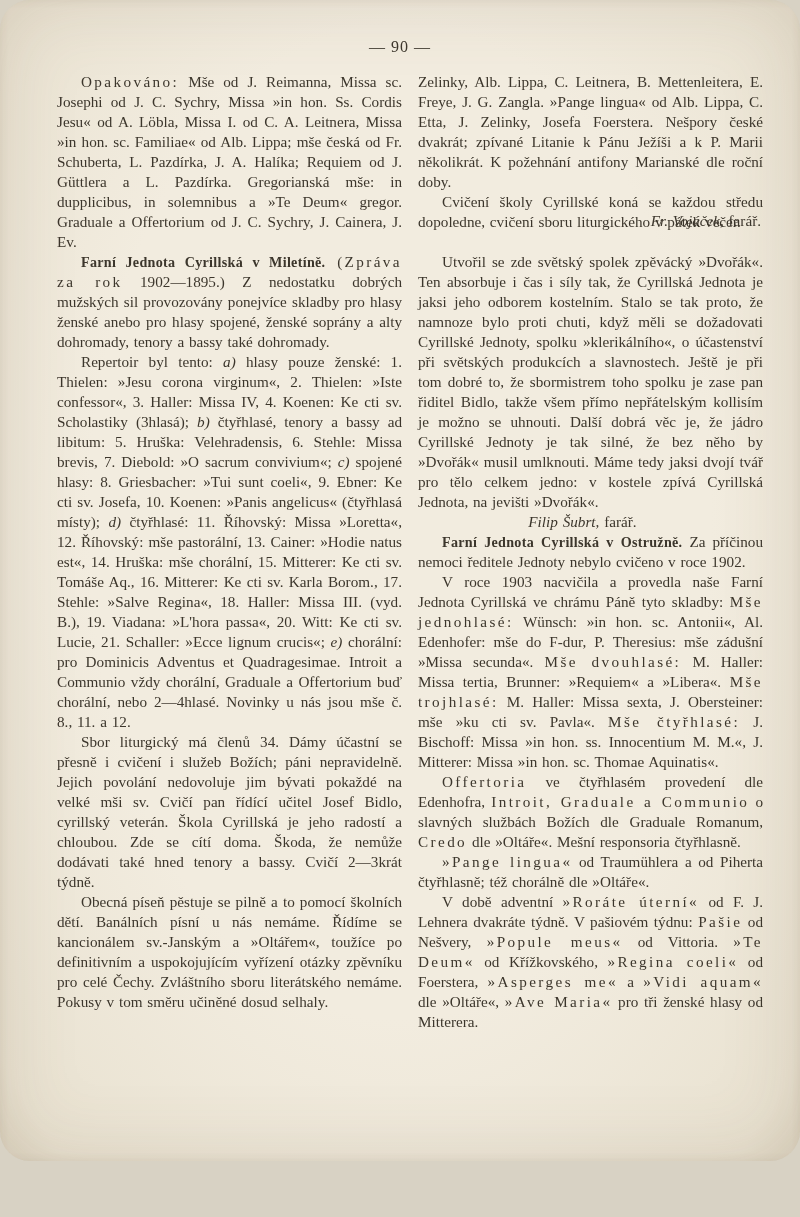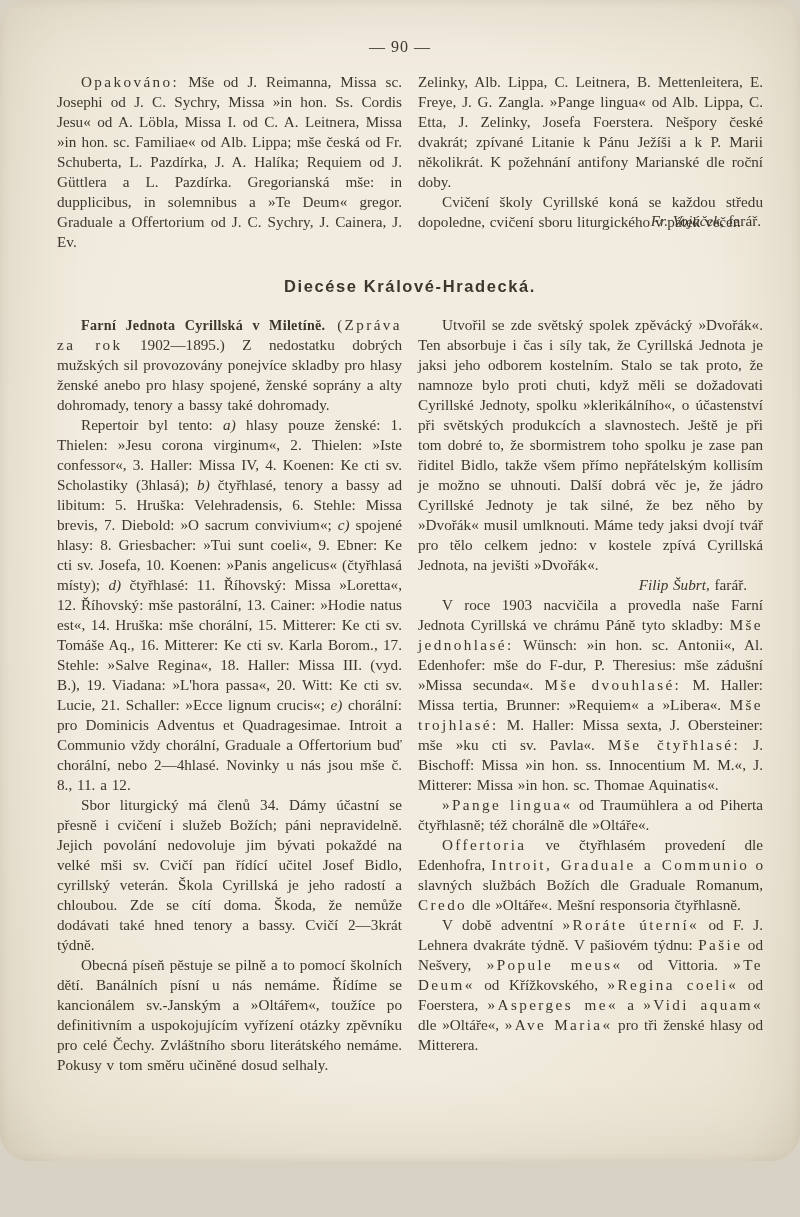--- a/index.html
+++ b/index.html
@@ -37,21 +37,21 @@
   }
   .col{min-width:0;}
   .para{
     margin:0;
     text-align:justify;
     font-size:15.2px;
     line-height:20px;
     word-spacing:1px;
   }
   .para.ind{text-indent:24px;}
-  .para.right{text-align:right;padding-right:16px;}
+  .para.right{text-align:center;padding-right:16px;}
   .para.pullup{margin-top:-21px;text-align:right;padding-right:2px;}
   .run.n{}
   .run.b{
     font-family:Liberation Serif, serif;
     font-weight:bold;font-size:14.1px;letter-spacing:.3px;
   }
   .run.i{font-style:italic;}
   .run.sp{letter-spacing:2.4px;}
   .section-heading{
     margin:25px 0 19px 0;
@@ -74,33 +74,33 @@
       <div class="col">
           <p class="para ind"><span class="run sp">Opakováno:</span><span class="run n"> Mše od J. Reimanna, Missa sc. Josephi od J. C. Sychry, Missa »in hon. Ss. Cordis Jesu« od A. Löbla, Missa I. od C. A. Leitnera, Missa »in hon. sc. Familiae« od Alb. Lippa; mše česká od Fr. Schuberta, L. Pazdírka, J. A. Halíka; Requiem od J. Güttlera a L. Pazdírka. Gregorianská mše: in dupplicibus, in solemnibus a »Te Deum« gregor. Graduale a Offertorium od J. C. Sychry, J. Cainera, J. Ev.</span></p>
         </div>
       <div class="col">
           <p class="para"><span class="run n">Zelinky, Alb. Lippa, C. Leitnera, B. Mettenleitera, E. Freye, J. G. Zangla. »Pange lingua« od Alb. Lippa, C. Etta, J. Zelinky, Josefa Foerstera. Nešpory české dvakrát; zpívané Litanie k Pánu Ježíši a k P. Marii několikrát. K požehnání antifony Marianské dle roční doby.</span></p>
           <p class="para ind"><span class="run n">Cvičení školy Cyrillské koná se každou středu dopoledne, cvičení sboru liturgického v pátek večer.</span></p>
           <p class="para pullup"><span class="run i">Fr. Vojáček,</span><span class="run n"> farář.</span></p>
         </div>
     </div>
 
-    <h2 class="section-heading">Diecése Králové-Hradecká.</h2>
 
     <div class="twocol">
       <div class="col">
           <p class="para ind"><span class="run b">Farní Jednota Cyrillská v Miletíně.</span><span class="run sp"> (Zpráva za rok</span><span class="run n"> 1902—1895.) Z nedostatku dobrých mužských sil provozovány ponejvíce skladby pro hlasy ženské anebo pro hlasy spojené, ženské soprány a alty dohromady, tenory a bassy také dohromady.</span></p>
           <p class="para ind"><span class="run n">Repertoir byl tento: </span><span class="run i">a)</span><span class="run n"> hlasy pouze ženské: 1. Thielen: »Jesu corona virginum«, 2. Thielen: »Iste confessor«, 3. Haller: Missa IV, 4. Koenen: Ke cti sv. Scholastiky (3hlasá); </span><span class="run i">b)</span><span class="run n"> čtyřhlasé, tenory a bassy ad libitum: 5. Hruška: Velehradensis, 6. Stehle: Missa brevis, 7. Diebold: »O sacrum convivium«; </span><span class="run i">c)</span><span class="run n"> spojené hlasy: 8. Griesbacher: »Tui sunt coeli«, 9. Ebner: Ke cti sv. Josefa, 10. Koenen: »Panis angelicus« (čtyřhlasá místy); </span><span class="run i">d)</span><span class="run n"> čtyřhlasé: 11. Říhovský: Missa »Loretta«, 12. Říhovský: mše pastorální, 13. Cainer: »Hodie natus est«, 14. Hruška: mše chorální, 15. Mitterer: Ke cti sv. Tomáše Aq., 16. Mitterer: Ke cti sv. Karla Borom., 17. Stehle: »Salve Regina«, 18. Haller: Missa III. (vyd. B.), 19. Viadana: »L'hora passa«, 20. Witt: Ke cti sv. Lucie, 21. Schaller: »Ecce lignum crucis«; </span><span class="run i">e)</span><span class="run n"> chorální: pro Dominicis Adventus et Quadragesimae. Introit a Communio vždy chorální, Graduale a Offertorium buď chorální, nebo 2—4hlasé. Novinky u nás jsou mše č. 8., 11. a 12.</span></p>
           <p class="para ind"><span class="run n">Sbor liturgický má členů 34. Dámy účastní se přesně i cvičení i služeb Božích; páni nepravidelně. Jejich povolání nedovoluje jim bývati pokaždé na velké mši sv. Cvičí pan řídící učitel Josef Bidlo, cyrillský veterán. Škola Cyrillská je jeho radostí a chloubou. Zde se cítí doma. Škoda, že nemůže dodávati také hned tenory a bassy. Cvičí 2—3krát týdně.</span></p>
           <p class="para ind"><span class="run n">Obecná píseň pěstuje se pilně a to pomocí školních dětí. Banálních písní u nás nemáme. Řídíme se kancionálem sv.-Janským a »Oltářem«, toužíce po definitivním a uspokojujícím vyřízení otázky zpěvníku pro celé Čechy. Zvláštního sboru literátského nemáme. Pokusy v tom směru učiněné dosud selhaly.</span></p>
         </div>
       <div class="col">
           <p class="para ind"><span class="run n">Utvořil se zde světský spolek zpěvácký »Dvořák«. Ten absorbuje i čas i síly tak, že Cyrillská Jednota je jaksi jeho odborem kostelním. Stalo se tak proto, že namnoze bylo proti chuti, když měli se dožadovati Cyrillské Jednoty, spolku »klerikálního«, o účastenství při světských produkcích a slavnostech. Ještě je při tom dobré to, že sbormistrem toho spolku je zase pan řiditel Bidlo, takže všem přímo nepřátelským kollisím je možno se uhnouti. Další dobrá věc je, že jádro Cyrillské Jednoty je tak silné, že bez něho by »Dvořák« musil umlknouti. Máme tedy jaksi dvojí tvář pro tělo celkem jedno: v kostele zpívá Cyrillská Jednota, na jevišti »Dvořák«.</span></p>
           <p class="para right"><span class="run i">Filip Šubrt,</span><span class="run n"> farář.</span></p>
+          <p class="para ind"><span class="run b">Farní Jednota Cyrillská v Ostružně.</span><span class="run n"> Za příčinou nemoci ředitele Jednoty nebylo cvičeno v roce 1902.</span></p>
           <p class="para ind"><span class="run n">V roce 1903 nacvičila a provedla naše Farní Jednota Cyrillská ve chrámu Páně tyto skladby: </span><span class="run sp">Mše jednohlasé:</span><span class="run n"> Wünsch: »in hon. sc. Antonii«, Al. Edenhofer: mše do F-dur, P. Theresius: mše zádušní »Missa secunda«. </span><span class="run sp">Mše dvouhlasé:</span><span class="run n"> M. Haller: Missa tertia, Brunner: »Requiem« a »Libera«. </span><span class="run sp">Mše trojhlasé:</span><span class="run n"> M. Haller: Missa sexta, J. Obersteiner: mše »ku cti sv. Pavla«. </span><span class="run sp">Mše čtyřhlasé:</span><span class="run n"> J. Bischoff: Missa »in hon. ss. Innocentium M. M.«, J. Mitterer: Missa »in hon. sc. Thomae Aquinatis«.</span></p>
+          <p class="para ind"><span class="run sp">Offertoria</span><span class="run n"> ve čtyřhlasém provedení dle Edenhofra, </span><span class="run sp">Introit, Graduale a Communio</span><span class="run n"> o slavných službách Božích dle Graduale Romanum, </span><span class="run sp">Credo</span><span class="run n"> dle »Oltáře«. Mešní responsoria čtyřhlasně.</span></p>
           <p class="para ind"><span class="run sp">»Pange lingua«</span><span class="run n"> od Traumühlera a od Piherta čtyřhlasně; též chorálně dle »Oltáře«.</span></p>
-          <p class="para ind"><span class="run sp">Offertoria</span><span class="run n"> ve čtyřhlasém provedení dle Edenhofra, </span><span class="run sp">Introit, Graduale a Communio</span><span class="run n"> o slavných službách Božích dle Graduale Romanum, </span><span class="run sp">Credo</span><span class="run n"> dle »Oltáře«. Mešní responsoria čtyřhlasně.</span></p>
           <p class="para ind"><span class="run n">V době adventní </span><span class="run sp">»Roráte úterní«</span><span class="run n"> od F. J. Lehnera dvakráte týdně. V pašiovém týdnu: </span><span class="run sp">Pašie</span><span class="run n"> od Nešvery, </span><span class="run sp">»Popule meus«</span><span class="run n"> od Vittoria. </span><span class="run sp">»Te Deum«</span><span class="run n"> od Křížkovského, </span><span class="run sp">»Regina coeli«</span><span class="run n"> od Foerstera, </span><span class="run sp">»Asperges me«</span><span class="run n"> a </span><span class="run sp">»Vidi aquam«</span><span class="run n"> dle »Oltáře«, </span><span class="run sp">»Ave Maria«</span><span class="run n"> pro tři ženské hlasy od Mitterera.</span></p>
         </div>
     </div>
 
   </div>
 </div>
 
 </body></html>

